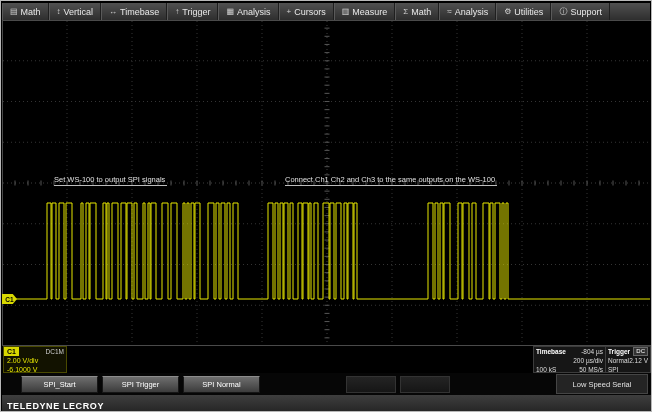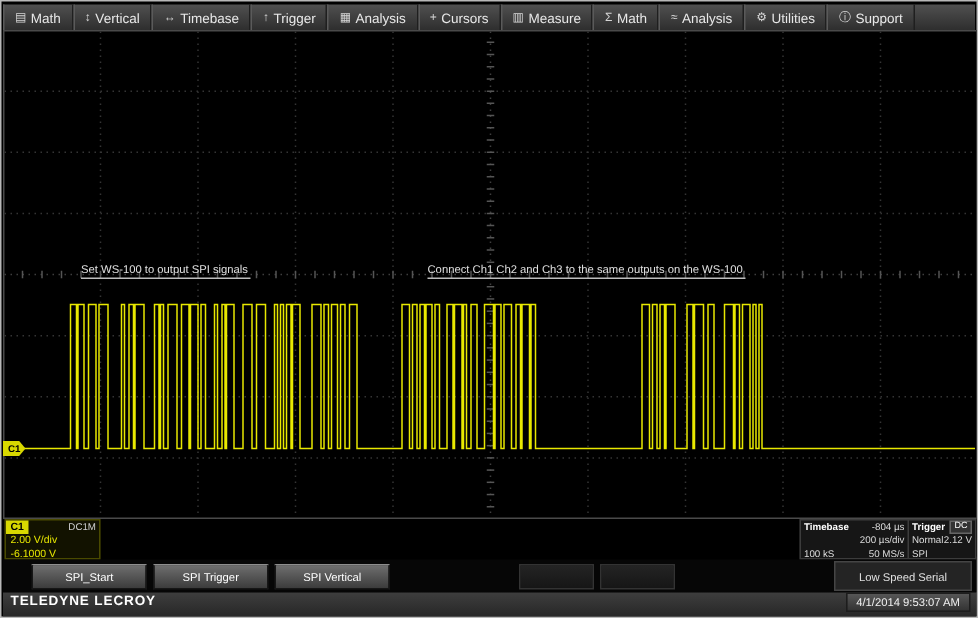--- a/index.html
+++ b/index.html
@@ -60,21 +60,21 @@
           border:1px solid #161616; border-top-color:#8d8d8d; color:#fff; font-size:7.5px;
           display:flex; align-items:center; justify-content:center; white-space:nowrap; cursor:default; }
   .sbtn.dark { background:linear-gradient(#242424,#161616); border:1px solid #333; }
   .aux-spacer { width:78px; }
   .lss { margin-left:auto; margin-right:4px; width:92px; height:20px; background:#242424;
          border:1px solid #454545; color:#e0e0e0; font-size:7.5px;
          display:flex; align-items:center; justify-content:center; }
 
   
   .status-bar { position:absolute; top:394px; left:1px; width:650px; height:16px;
-                background:linear-gradient(#3e3e3e,#272727); display:flex; align-items:flex-start;
+                background:linear-gradient(#3e3e3e,#272727); display:flex; align-items:flex-end;
                 padding:0 5px; }
   .brand { color:#fff; font-size:9px; font-weight:bold; letter-spacing:0.6px; white-space:nowrap; }
   .datetime { margin-left:auto; font-size:7.5px; color:#efefef;
               background:linear-gradient(#565656,#333); border:1px solid #1d1d1d; padding:1px 6px; }
 
   .watermark { position:absolute; right:7px; bottom:2px; z-index:50; color:#2ea152;
                font-size:15px; font-weight:bold; letter-spacing:0.2px; opacity:0.95; }
 </style>
 </head>
 <body>
@@ -281,25 +281,24 @@
       <div class="d-row">
         <span>SPI</span>
       </div>
     </div>
   </div>
 
   <div class="btn-row" id="btn-row">
 
   <div class="sbtn">SPI_Start</div>
       <div class="sbtn">SPI Trigger</div>
-      <div class="sbtn">SPI Vertical</div>
+      <div class="sbtn">SPI Normal</div>
       <div class="aux-spacer"></div>
       <div class="sbtn dark" style="width: 50px;"></div>
       <div class="sbtn dark" style="width: 50px;"></div>
       <div class="lss">Low Speed Serial</div>
     </div>
 
   <div class="status-bar">
     <span class="brand">TELEDYNE LECROY</span>
-    <span class="datetime">4/1/2014 9:53:07 AM</span>
   </div>
 
 </div>
 
 </body></html>

